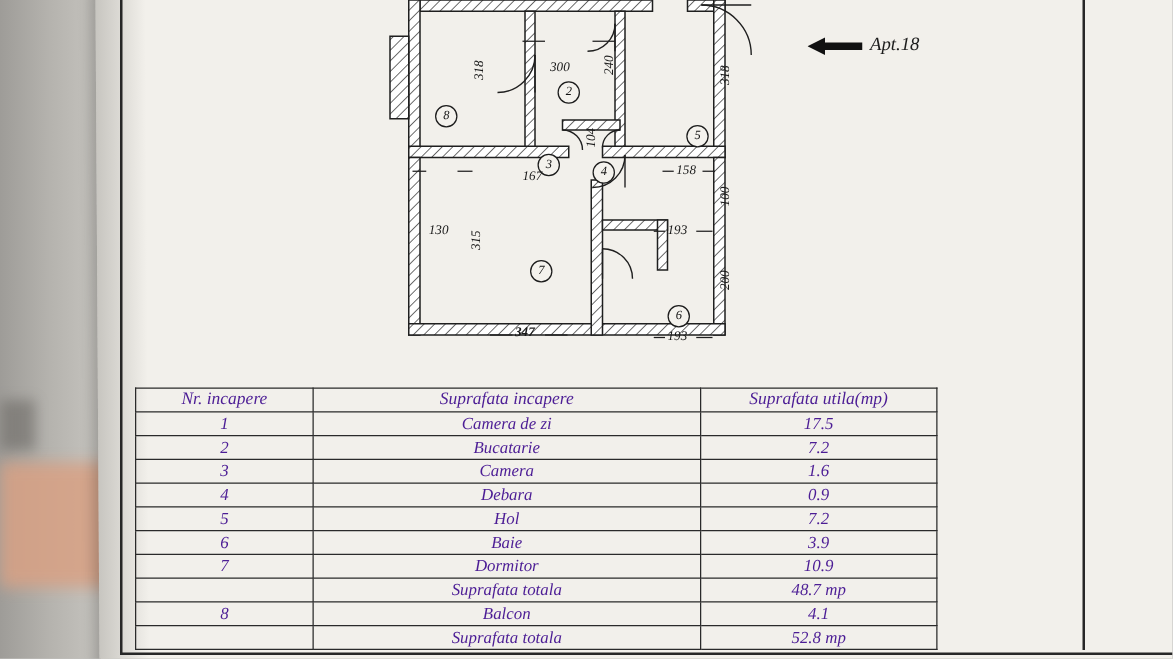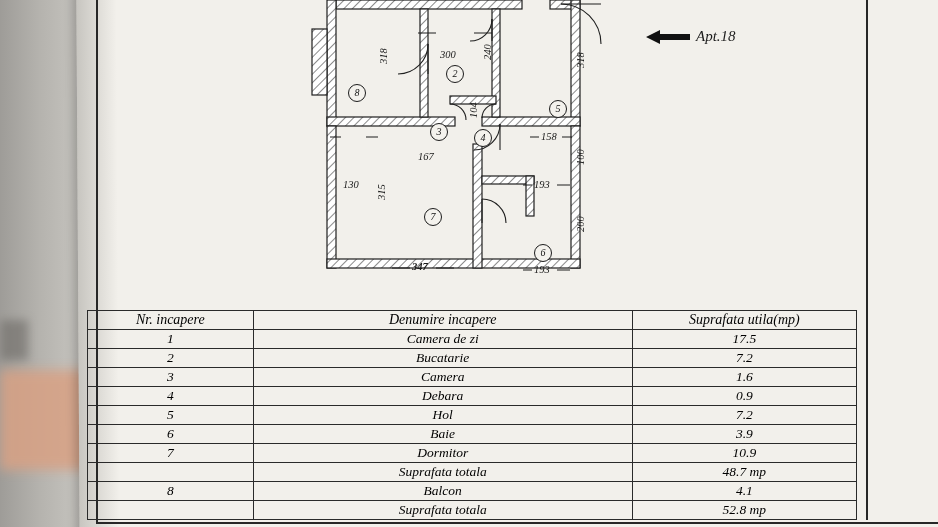--- a/index.html
+++ b/index.html
@@ -120,26 +120,26 @@
     white-space: nowrap;
   }
   .dim.vert {
     transform: rotate(-90deg);
     transform-origin: left top;
   }
 
   
   .tbl {
     position: absolute;
-    left: 87px; top: 310px;
-    width: 770px;
+    left: 108px; top: 310px;
+    width: 642px;
     border-collapse: collapse;
     font-size: 13.5px;
     font-style: italic;
-    color: #000000;
+    color: #4c1d95;
   }
   .tbl td, .tbl th {
     border: 1px solid #2a2a2a;
     height: 18px;
     padding: 0 4px;
     text-align: center;
     font-weight: normal;
     font-style: italic;
   }
   .tbl th { font-size: 14px; }
@@ -228,21 +228,21 @@
     <div class="rm" style="left:474px; top:129px;">4</div>
     <div class="rm" style="left:549px; top:100px;">5</div>
     <div class="rm" style="left:534px; top:244px;">6</div>
     <div class="rm" style="left:424px; top:208px;">7</div>
 
     <div class="dim" style="left:440px; top:26px;margin-top:23px;">300</div>
     <div class="dim vert" style="left:378px; top:64px;">318</div>
     <div class="dim vert" style="left:482px; top:60px;">240</div>
     <div class="dim vert" style="left:575px; top:68px;">318</div>
     <div class="dim" style="left:343px; top:131px;margin-top:48px;">130</div>
-    <div class="dim" style="left:418px; top:151px;">167</div>
+    <div class="dim" style="left:418px; top:136px;">167</div>
     <div class="dim vert" style="left:468px; top:118px;">104</div>
     <div class="dim" style="left:541px; top:131px;">158</div>
     <div class="dim" style="left:534px; top:179px;">193</div>
     <div class="dim vert" style="left:575px; top:165px;">100</div>
     <div class="dim vert" style="left:376px; top:200px;">315</div>
     <div class="dim vert" style="left:575px; top:232px;">200</div>
     <div class="dim" style="left:412px; top:261px;font-weight:bold;">347</div>
     <div class="dim" style="left:534px; top:264px;">193</div>
 
     <svg class="sheet" style="pointer-events:none;" width="938" height="527">
@@ -268,21 +268,21 @@
           <polygon points="0,8 14,1 14,5 44,5 44,11 14,11 14,15" fill="#111"></polygon>
         </svg>
       </span>
       <span class="apt-label">Apt.18</span>
     </div>
 
     <table class="tbl">
       <thead>
         <tr>
           <th class="col-nr">Nr. incapere</th>
-          <th class="col-den">Denumire incapere</th>
+          <th class="col-den">Suprafata incapere</th>
           <th class="col-sup">Suprafata utila(mp)</th>
         </tr>
       </thead>
       <tbody>
         <tr>
           <td>1</td>
           <td>Camera de zi</td>
           <td>17.5</td>
         </tr>
         <tr>

